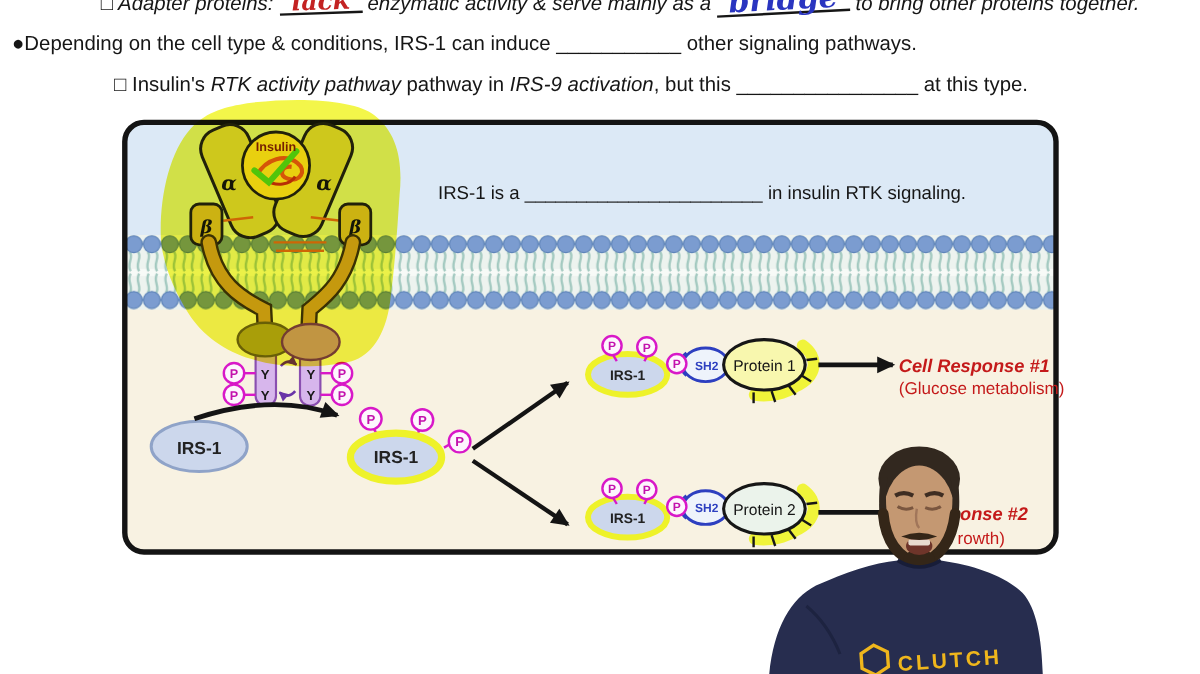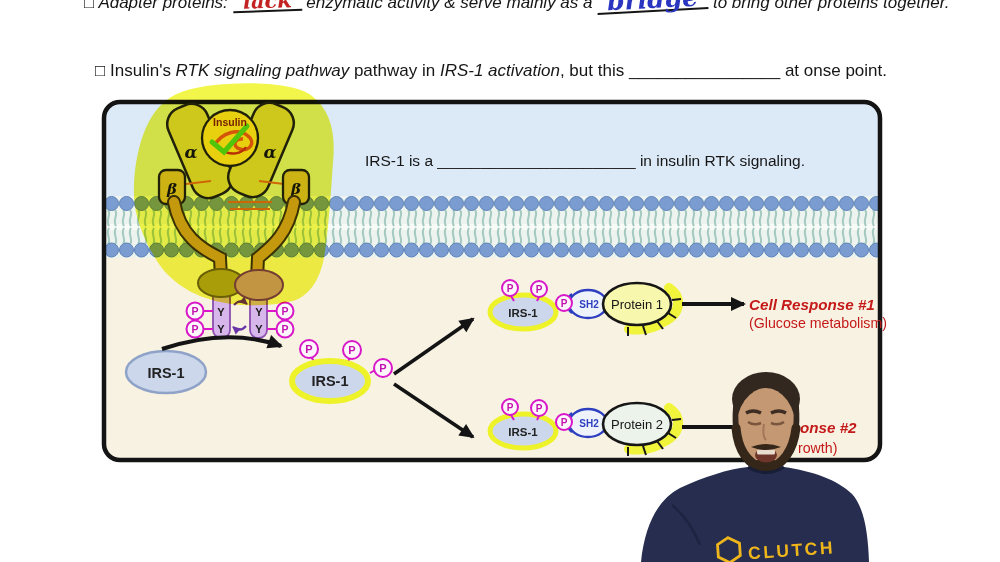--- a/index.html
+++ b/index.html
@@ -20,23 +20,26 @@
 </style>
 </head>
 <body>
 
 <div class="canvas">
 
   <div class="note-line line1">
     <span>□ </span><span>Adapter proteins: </span><span class="hand red">lack</span><span> enzymatic activity &amp; serve mainly as a </span><span class="hand blue">bridge</span><span> to bring other proteins together.</span>
   </div>
 
+  <div class="note-line line2">
+    <span>●</span><span>Depending on the cell type &amp; conditions, IRS-1 can induce </span><span>___________</span><span> other signaling pathways.</span>
+  </div>
 
   <div class="note-line line3">
-    <span>□ </span><span>Insulin's </span><span class="it">RTK signaling pathway</span><span> pathway in </span><span class="it">IRS-1 activation</span><span>, but this </span><span>________________</span><span> at onse point.</span>
+    <span>□ </span><span>Insulin's </span><span class="it">RTK activity pathway</span><span> pathway in </span><span class="it">IRS-9 activation</span><span>, but this </span><span>________________</span><span> at this type.</span>
   </div>
 
   <svg class="dg" width="1000" height="562" viewBox="0 0 1000 562">
     <defs>
       <pattern id="mem" patternUnits="userSpaceOnUse" x="104" y="196" width="15" height="62">
         <rect width="15" height="62" fill="#edf3ef"></rect>
         <rect y="28" width="15" height="6" fill="#f7faf7"></rect>
         <path d="M4,14 C8,18 1,24 5,30" stroke="#a3c9c0" stroke-width="2" fill="none"></path>
         <path d="M11,14 C15,18 8,24 12,30" stroke="#a3c9c0" stroke-width="2" fill="none"></path>
         <path d="M4,48 C8,44 1,38 5,32" stroke="#a3c9c0" stroke-width="2" fill="none"></path>

